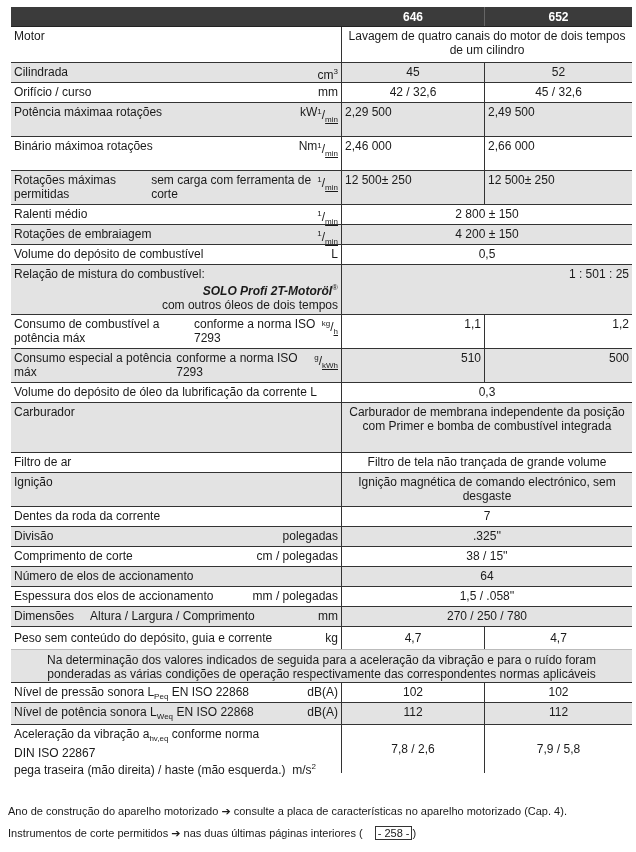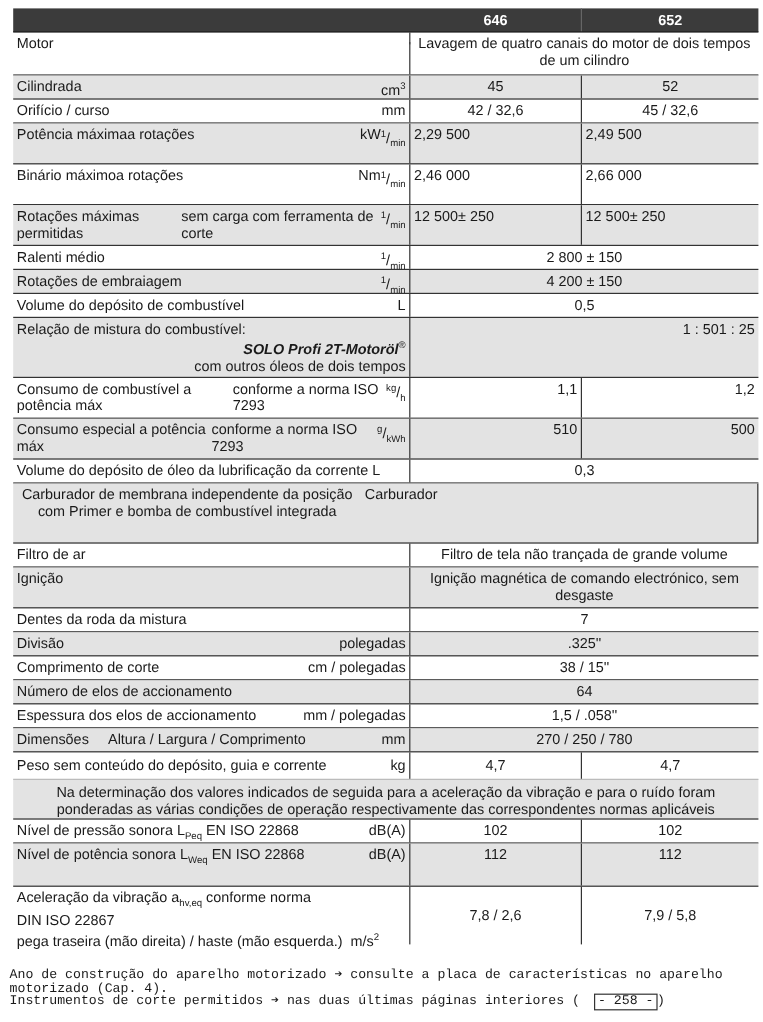--- a/index.html
+++ b/index.html
@@ -26,30 +26,30 @@
   .row.header .c-label { border-right: 1px solid #666; margin-top: 28px; }
   .c-v1 { width: 143px; text-align: center; border-right: 1px solid #333; }
   .row.header .c-v1 { border-right: 1px solid #666; }
   .c-v2 { width: 147px; text-align: center; }
   .c-span { width: 290px; text-align: center; }
   .lbl { flex: 1; }
   .unit { text-align: right; white-space: nowrap; padding-left: 4px; }
   .sub { font-size: 8px; vertical-align: -3px; }
   .sup { font-size: 8px; vertical-align: 5px; }
   .frac-sup { font-size: 8px; vertical-align: 5px; }
-  .frac-sub { font-size: 8px; vertical-align: -3px; }
+  .frac-sub { font-size: 8px; vertical-align: -3px; text-decoration: underline; }
   .stack { display: flex; flex-direction: row; }
   .right { text-align: right; }
   .bolditalic { font-weight: bold; font-style: italic; }
   .note-row { justify-content: center; text-align: center; }
   .note-row .cell { width: 100%; padding: 3px 14px; }
   .vbottom { display: flex; flex-direction: row; justify-content: flex-end; }
   .vcenter { display: flex; flex-direction: column; justify-content: center; }
   .footer {
-    position: absolute; left: 8px; font-size: 11px; color: #1a1a1a; font-family: Liberation Mono, monospace;
+    position: absolute; left: 8px; font-size: 11px; color: #1a1a1a;
   }
   .pagebox { border: 1px solid #333; padding: 0 2px; margin-left: 12px; }
 </style>
 </head>
 <body>
 
 <div class="table">
 
   <div class="row header">
     <div class="cell c-label">Moto-serra</div>
@@ -215,43 +215,43 @@
   </div>
 
   <div class="row" style="height:20px">
     <div class="cell c-label">
         <span class="lbl">Volume do depósito de óleo da lubrificação da corrente L</span>
       </div>
     <div class="cell c-span">0,3</div>
   </div>
 
   <div class="row grey" style="height:50px">
+    <div class="cell c-label">
+        <span class="lbl">Carburador</span>
+      </div>
     <div class="cell c-span">Carburador de membrana independente da posição com Primer e bomba de combustível integrada</div>
-    <div class="cell c-label">
-        <span class="lbl">Carburador</span>
-      </div>
   </div>
 
   <div class="row" style="height:20px">
     <div class="cell c-label">
         <span class="lbl">Filtro de ar</span>
       </div>
     <div class="cell c-span">Filtro de tela não trançada de grande volume</div>
   </div>
 
   <div class="row grey" style="height:34px">
     <div class="cell c-label">
         <span class="lbl">Ignição</span>
       </div>
     <div class="cell c-span">Ignição magnética de comando electrónico, sem desgaste</div>
   </div>
 
   <div class="row" style="height:20px">
     <div class="cell c-label">
-        <span class="lbl">Dentes da roda da mistura</span>
+        <span class="lbl">Dentes da roda da corrente</span>
       </div>
     <div class="cell c-span">7</div>
   </div>
 
   <div class="row grey" style="height:20px">
     <div class="cell c-label">
         <span class="lbl">Divisão</span>
         <span class="unit">polegadas</span>
       </div>
     <div class="cell c-span">.325''</div>
@@ -304,21 +304,21 @@
 
   <div class="row" style="height:20px">
     <div class="cell c-label">
         <span class="lbl"><span>Nível de pressão sonora L</span><span class="sub">Peq</span><span> EN ISO 22868</span></span>
         <span class="unit">dB(A)</span>
       </div>
     <div class="cell c-v1">102</div>
     <div class="cell c-v2">102</div>
   </div>
 
-  <div class="row grey" style="height:36px">
+  <div class="row grey" style="height:22px">
     <div class="cell c-label">
         <span class="lbl"><span>Nível de potência sonora L</span><span class="sub">Weq</span><span> EN ISO 22868</span></span>
         <span class="unit">dB(A)</span>
       </div>
     <div class="cell c-v1">112</div>
     <div class="cell c-v2">112</div>
   </div>
 
   <div class="row" style="height:48px;border-bottom:none">
     <div class="cell c-label" style="display:block">

